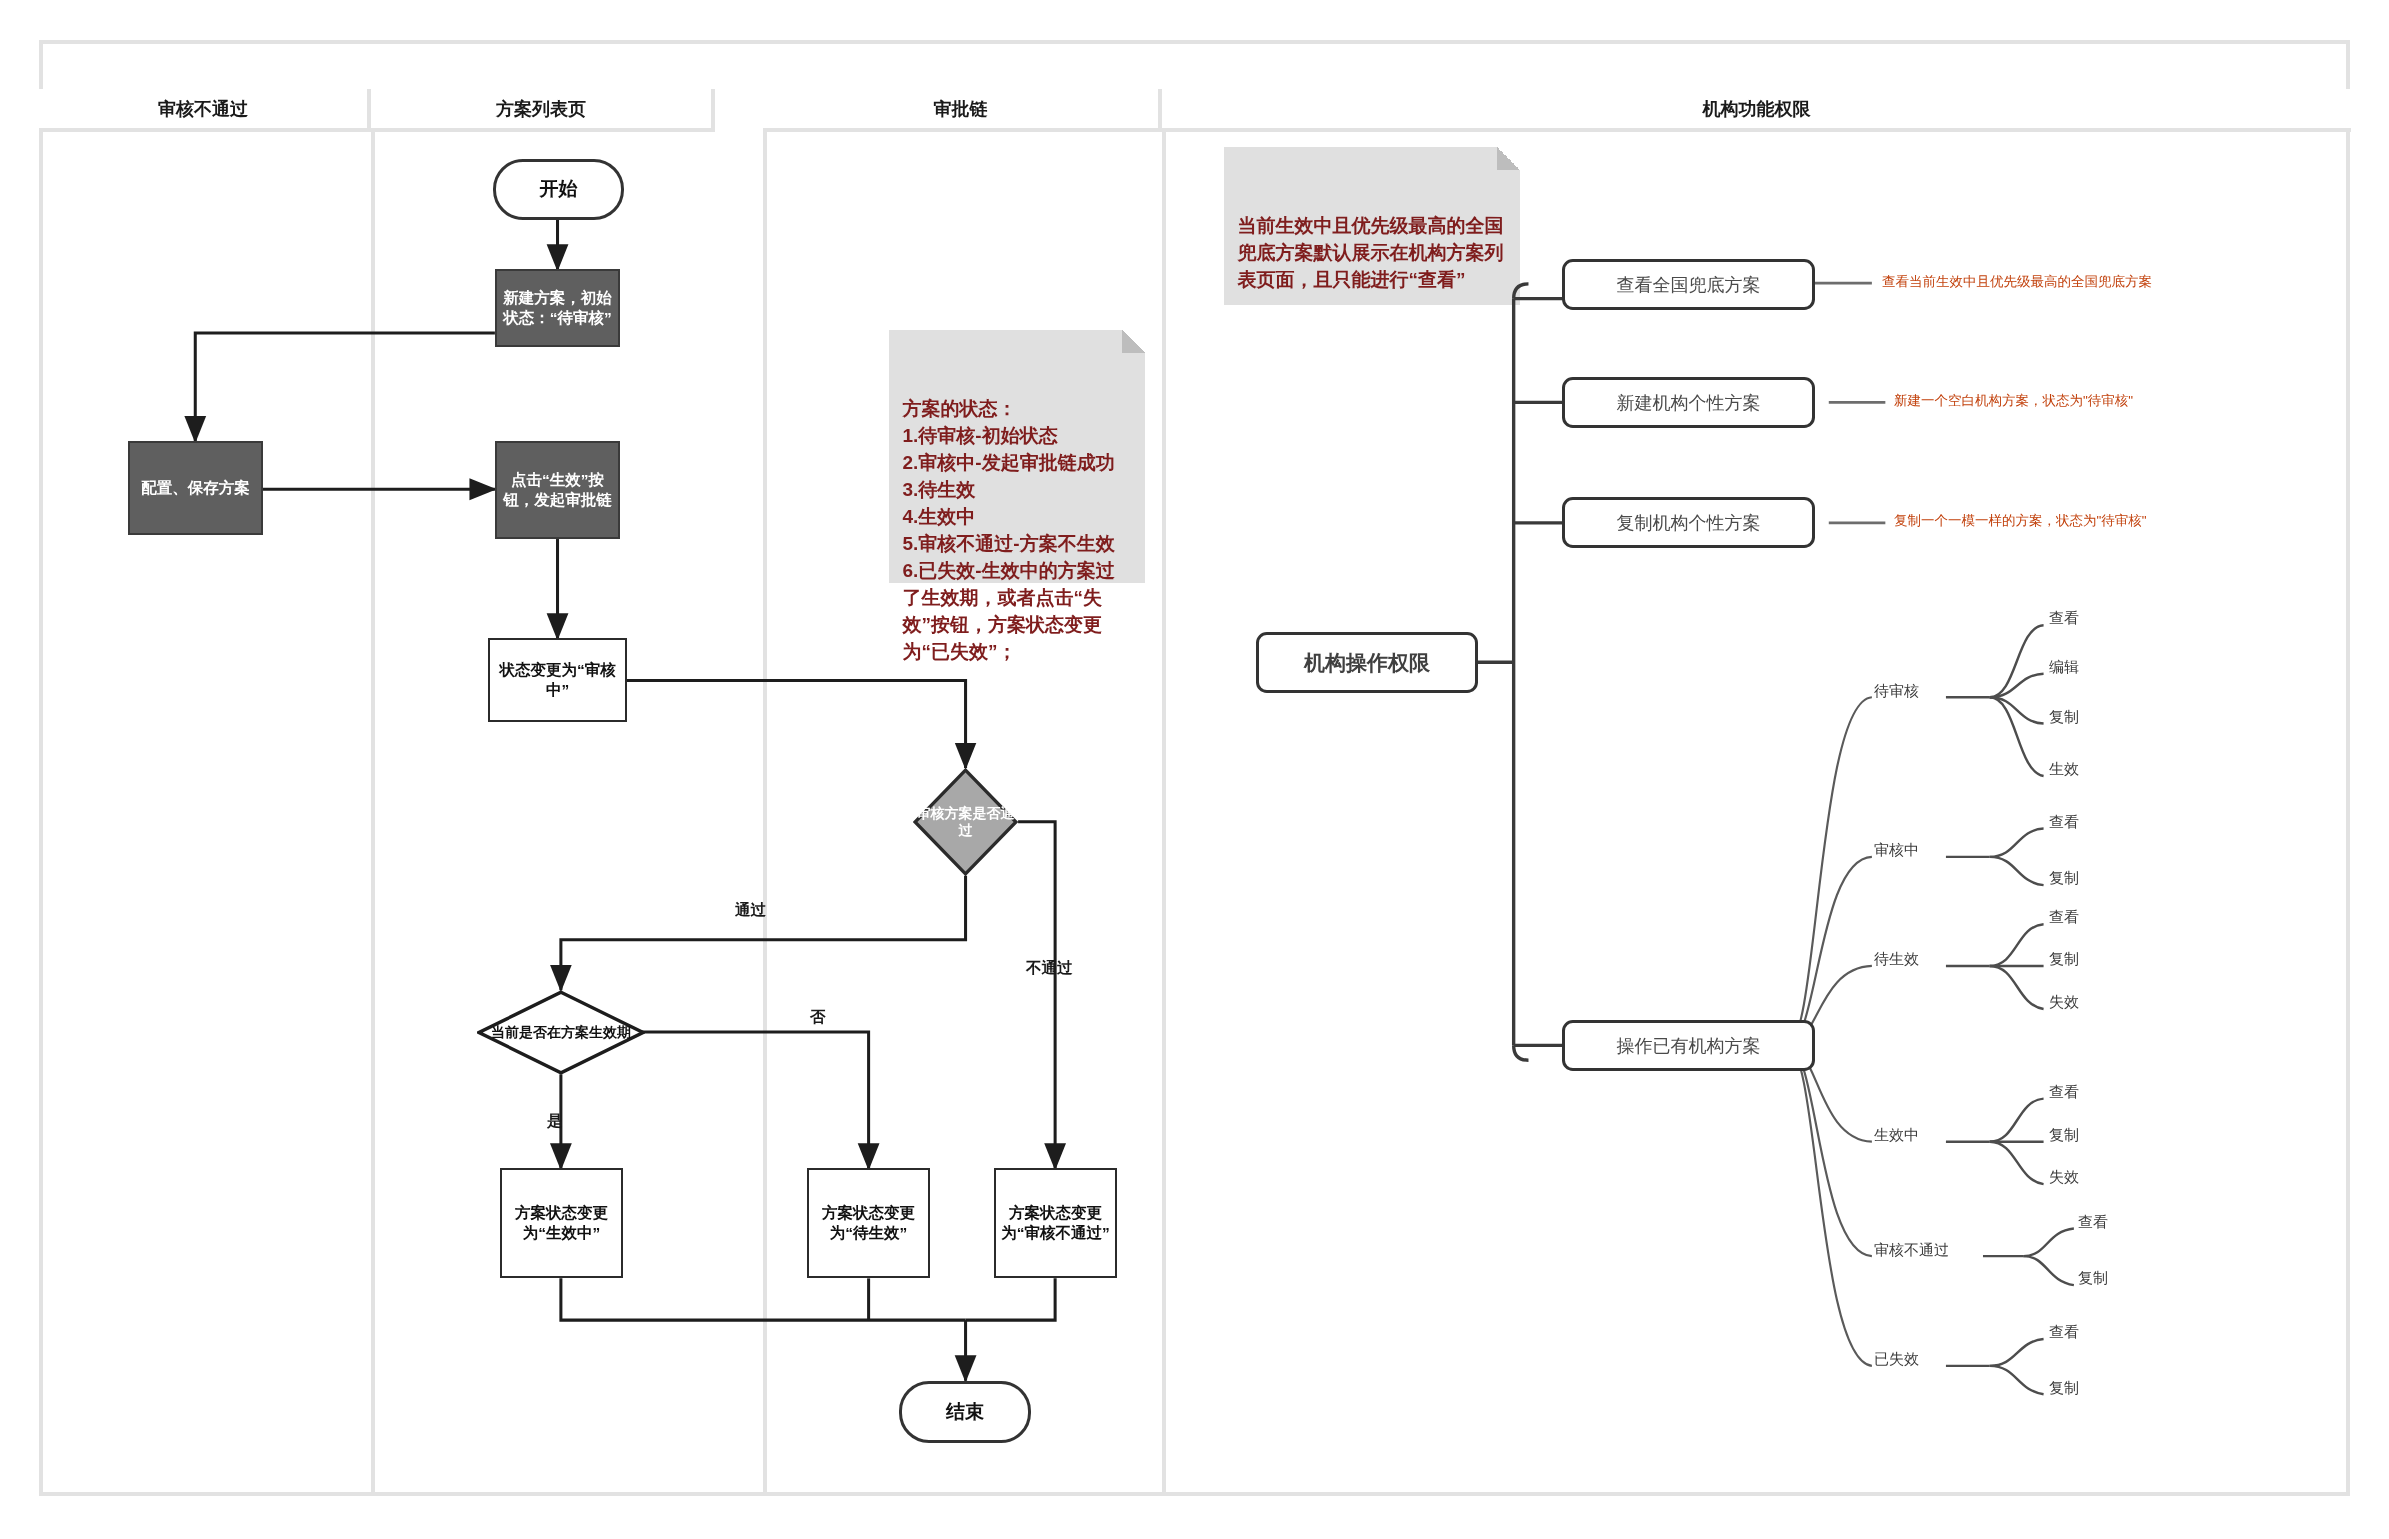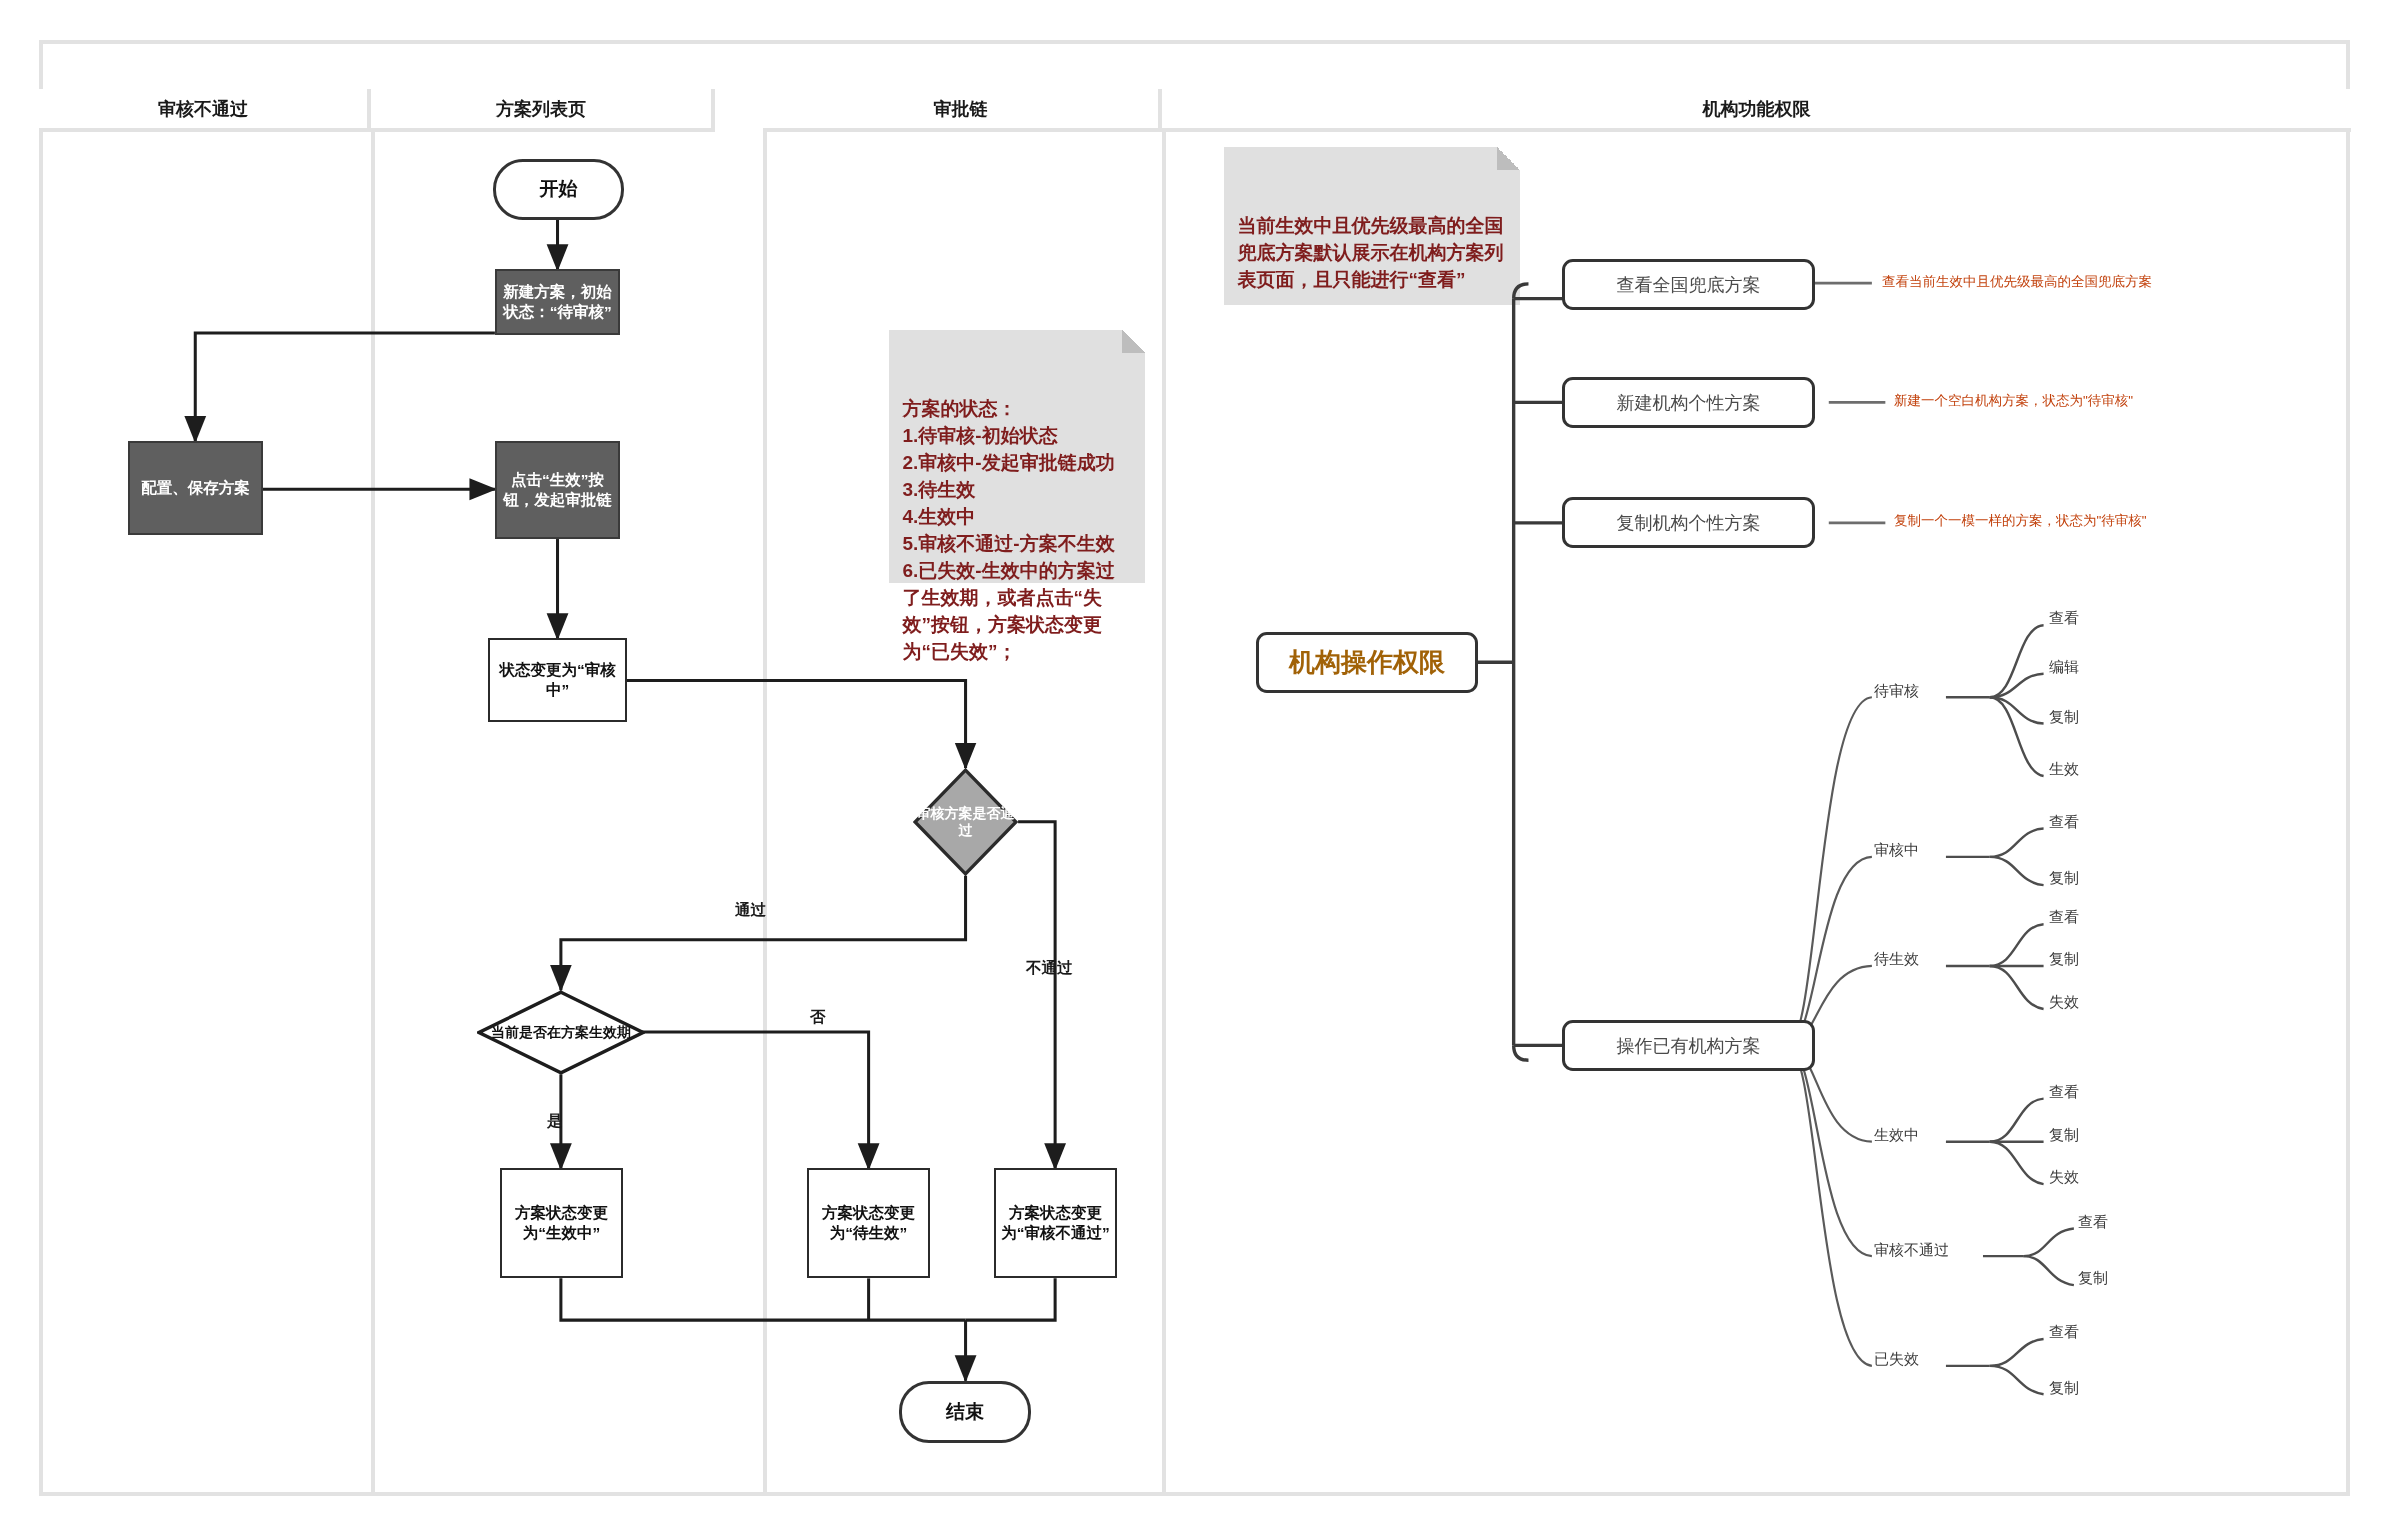--- a/index.html
+++ b/index.html
@@ -46,21 +46,21 @@
   
   .note{position:absolute;background:#e0e0e0;box-sizing:border-box;padding:12px 13.5px;
         font-size:19px;line-height:1.42;color:#7f1d1d;font-weight:bold;white-space:pre-line;margin-left:32px;}
   .note .fold{position:absolute;right:0;top:0;width:23px;height:23px;
               background:linear-gradient(225deg,#fff 0 50%,#bdbdbd 50% 100%);}
 
   
   .mm-box{position:absolute;box-sizing:border-box;border:3.4px solid #333;border-radius:10.8px;
           background:#fff;display:flex;align-items:center;justify-content:center;
           font-size:18px;color:#4a4a4a;white-space:nowrap;}
-  .mm-root{font-size:26px;font-weight:bold;color:#a16207;}
+  .mm-root{font-size:21px;font-weight:bold;color:#404040;}
   .mm-leaf{position:absolute;font-size:15px;color:#3c3c3c;white-space:nowrap;}
   .mm-desc{position:absolute;font-size:13.5px;color:#c2410c;white-space:nowrap;}
 
   svg.ov{position:absolute;left:0;top:0;width:2389px;height:1540px;pointer-events:none;}
 </style>
 </head>
 <body>
 
 <div id="stage">
 
@@ -116,21 +116,21 @@
       <path d="M1290,1898 L1290,1960"></path>
       <path d="M1567,1898 L1567,1960 L1434,1960"></path>
       <path d="M1434,1960 L1434,2050" marker-end="url(#ah)"></path>
     </g>
   </svg>
 
   <div class="node n-term" style="left:493px;top:159px;width:131px;height:61px;">
     <span class="lbl">开始</span>
   </div>
 
-  <div class="node n-dark" style="left:495px;top:269px;width:125px;height:66px;">
+  <div class="node n-dark" style="left:495px;top:269px;width:125px;height:78px;">
     <span class="lbl">新建方案，初始状态：“待审核”</span>
   </div>
 
   <div class="node n-dark" style="left:128px;top:441px;width:135px;height:94px;">
     <span class="lbl">配置、保存方案</span>
   </div>
 
   <div class="node n-dark" style="left:495px;top:441px;width:125px;height:98px;">
     <span class="lbl">点击“生效”按钮，发起审批链</span>
   </div>

